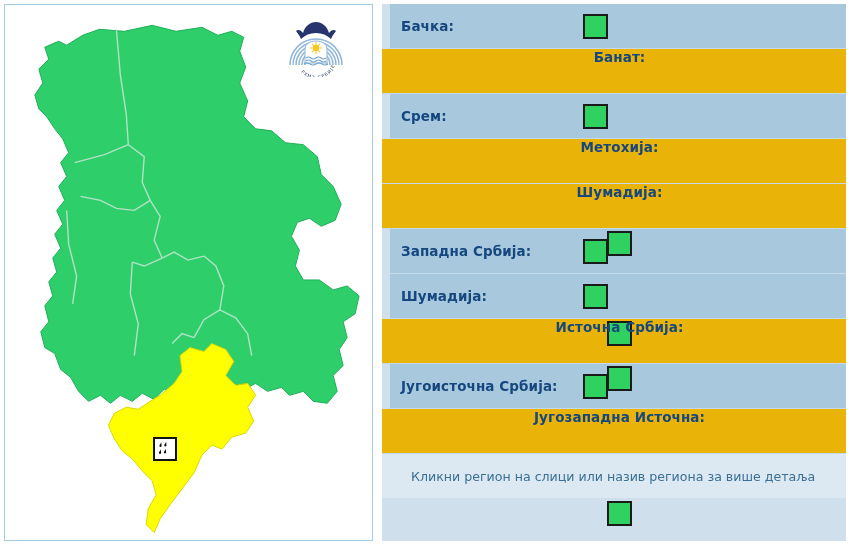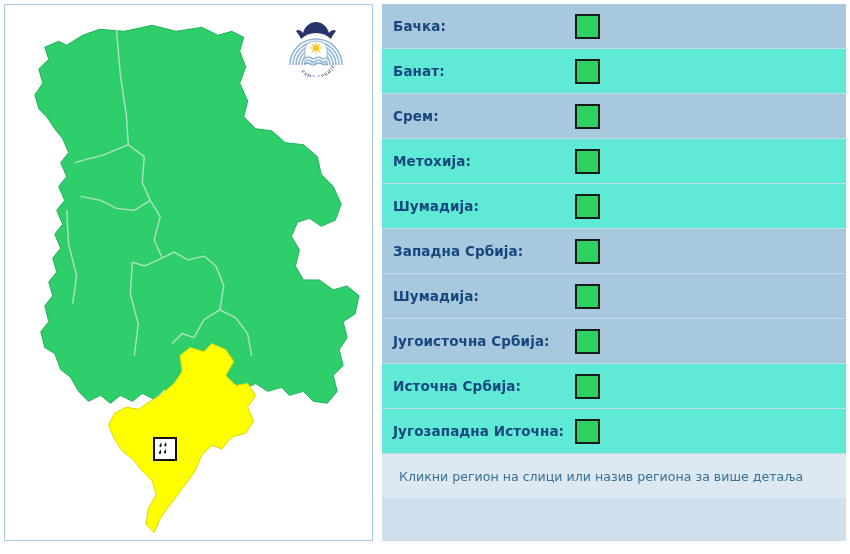--- a/index.html
+++ b/index.html
@@ -50,22 +50,22 @@
     width: 464px; height: 537px;
     background: #cfe0ec;
   }
   .legend-row {
     display: flex;
     align-items: center;
     height: 45px;
     padding-left: 11px;
     border-bottom: 1px solid #c3dae9;
   }
-  .legend-row.odd  { background: #a8c9dd; }
-  .legend-row.even { background: #5eead4; }
+  .legend-row.odd  { background: #a8c9dd; margin-left: 8px; }
+  .legend-row.even { background: #eab308; flex-direction: column; }
 
   .region-name {
     flex: 0 0 182px;
     font-size: 13.5px;
     font-weight: bold;
     color: #16477f;
     letter-spacing: .1px;
     white-space: nowrap;
     cursor: pointer;
   }
@@ -86,21 +86,21 @@
     border-right-width: 2px;
   }
   .swatch.wx svg { display:block; width:100%; height:100%; }
   .swatch-pair { display: flex; }
   .swatch-pair .swatch + .swatch { border-left-width: 2px; margin-left: -2px; }
 
   #legend-footer {
     display: flex;
     align-items: center;
     height: 44px;
-    padding-left: 17px;
+    padding-left: 29px;
     background: #dde9f2;
     font-size: 12.6px;
     color: #3a6f96;
     white-space: nowrap;
   }
 </style>
 </head>
 <body>
 
 <div id="root">
@@ -251,29 +251,29 @@
       </div>
     </div>
 
     <div class="legend-row odd">
       <div class="region-name">Шумадија:</div>
       <div class="swatch-cell">
         <div class="swatch"></div>
       </div>
     </div>
 
+    <div class="legend-row even">
+      <div class="region-name">Источна Србија:</div>
+      <div class="swatch-cell">
+        <div class="swatch"></div>
+      </div>
+    </div>
+
     <div class="legend-row odd">
       <div class="region-name">Југоисточна Србија:</div>
-      <div class="swatch-cell">
-        <div class="swatch"></div>
-      </div>
-    </div>
-
-    <div class="legend-row even">
-      <div class="region-name">Источна Србија:</div>
       <div class="swatch-cell">
         <div class="swatch"></div>
       </div>
     </div>
 
     <div class="legend-row even">
       <div class="region-name">Југозападна Источна:</div>
       <div class="swatch-cell">
         <div class="swatch"></div>
       </div>

